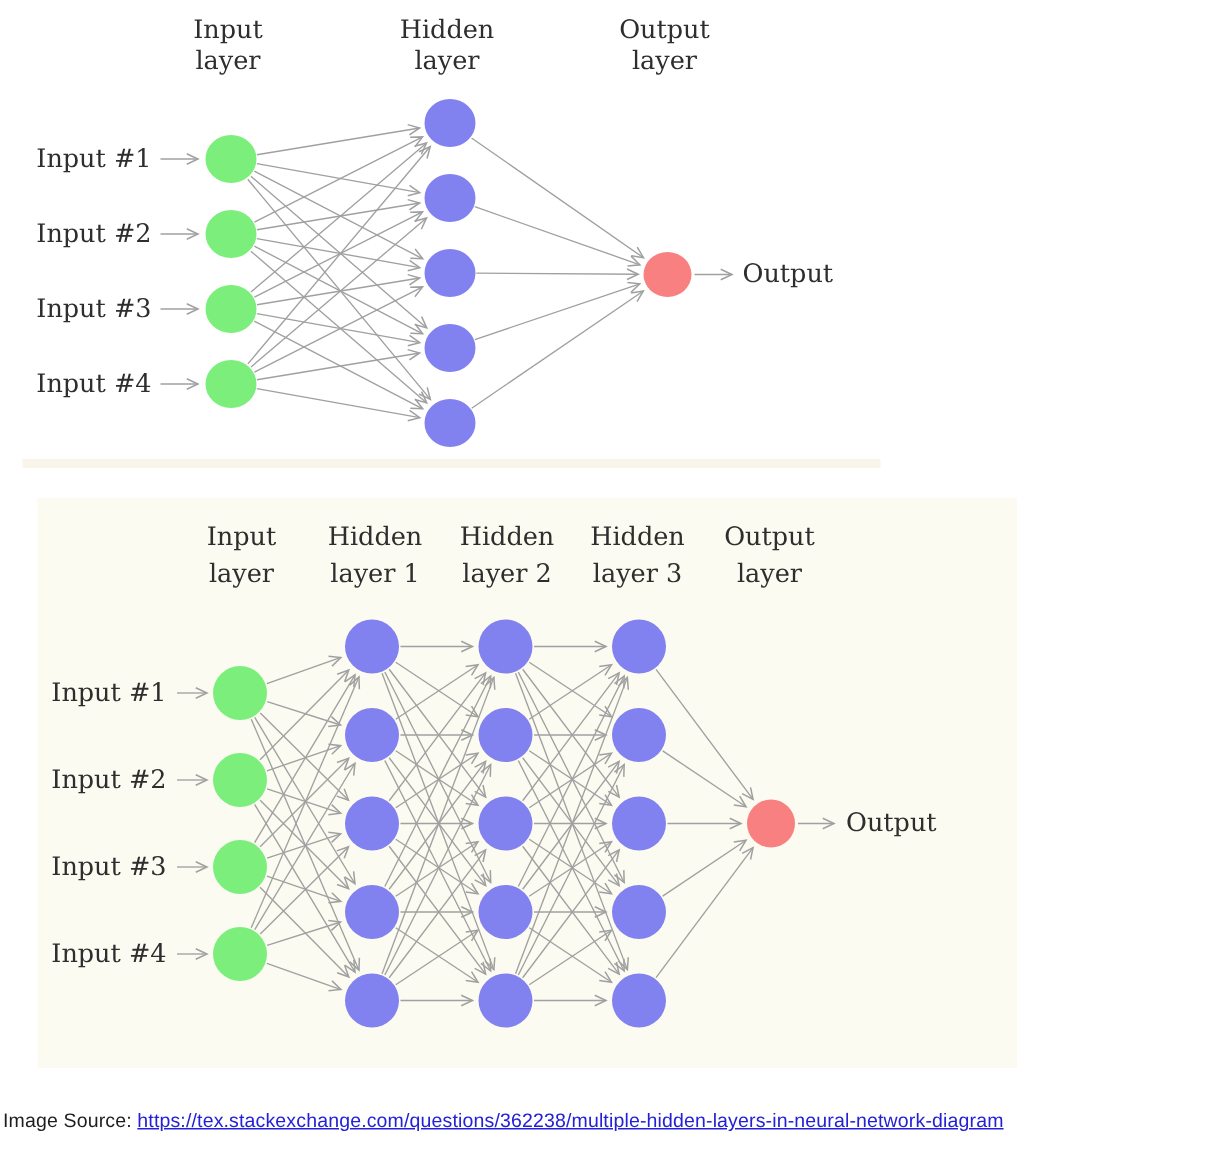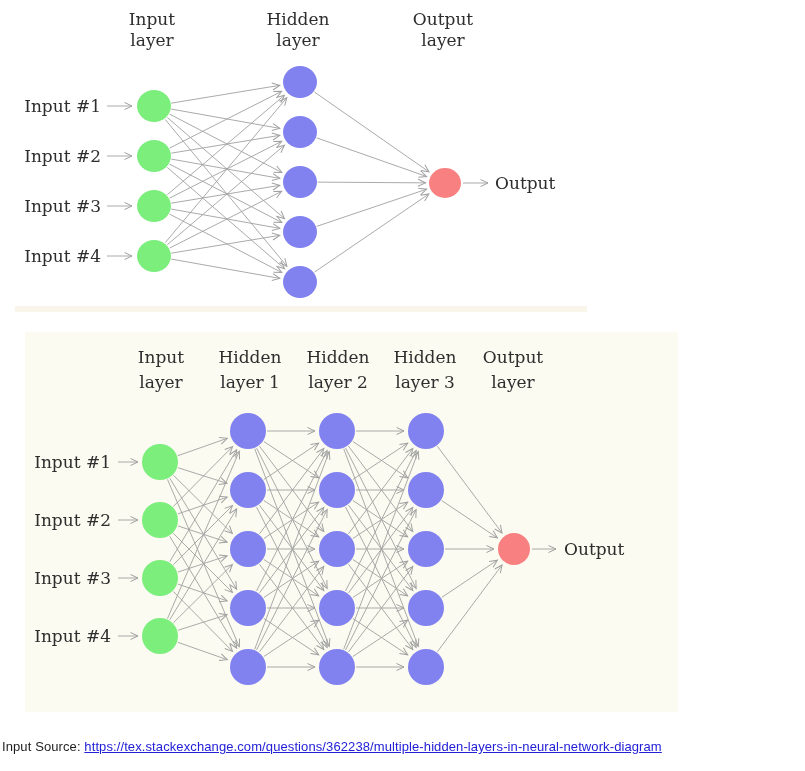--- a/index.html
+++ b/index.html
@@ -196,14 +196,14 @@
         <text x="250" y="363" text-anchor="middle" font-size="17" fill="#2e2e2e" class="diagram-text">Hidden</text>
         <text x="250" y="388" text-anchor="middle" font-size="17" fill="#2e2e2e" class="diagram-text">layer 1</text>
         <text x="338" y="363" text-anchor="middle" font-size="17" fill="#2e2e2e" class="diagram-text">Hidden</text>
         <text x="338" y="388" text-anchor="middle" font-size="17" fill="#2e2e2e" class="diagram-text">layer 2</text>
         <text x="425" y="363" text-anchor="middle" font-size="17" fill="#2e2e2e" class="diagram-text">Hidden</text>
         <text x="425" y="388" text-anchor="middle" font-size="17" fill="#2e2e2e" class="diagram-text">layer 3</text>
         <text x="513" y="363" text-anchor="middle" font-size="17" fill="#2e2e2e" class="diagram-text">Output</text>
         <text x="513" y="388" text-anchor="middle" font-size="17" fill="#2e2e2e" class="diagram-text">layer</text>
       </svg>
     </div>
-  <div class="footer"><span>Input Source: </span><a href="#" id="source-link" style="color: rgb(35, 32, 214);">https://tex.stackexchange.com/questions/362238/multiple-hidden-layers-in-neural-network-diagram</a></div>
+  <div class="footer"><span>Image Source: </span><a href="#" id="source-link" style="color: rgb(35, 32, 214);">https://tex.stackexchange.com/questions/362238/multiple-hidden-layers-in-neural-network-diagram</a></div>
 </div>
 
 </body></html>

